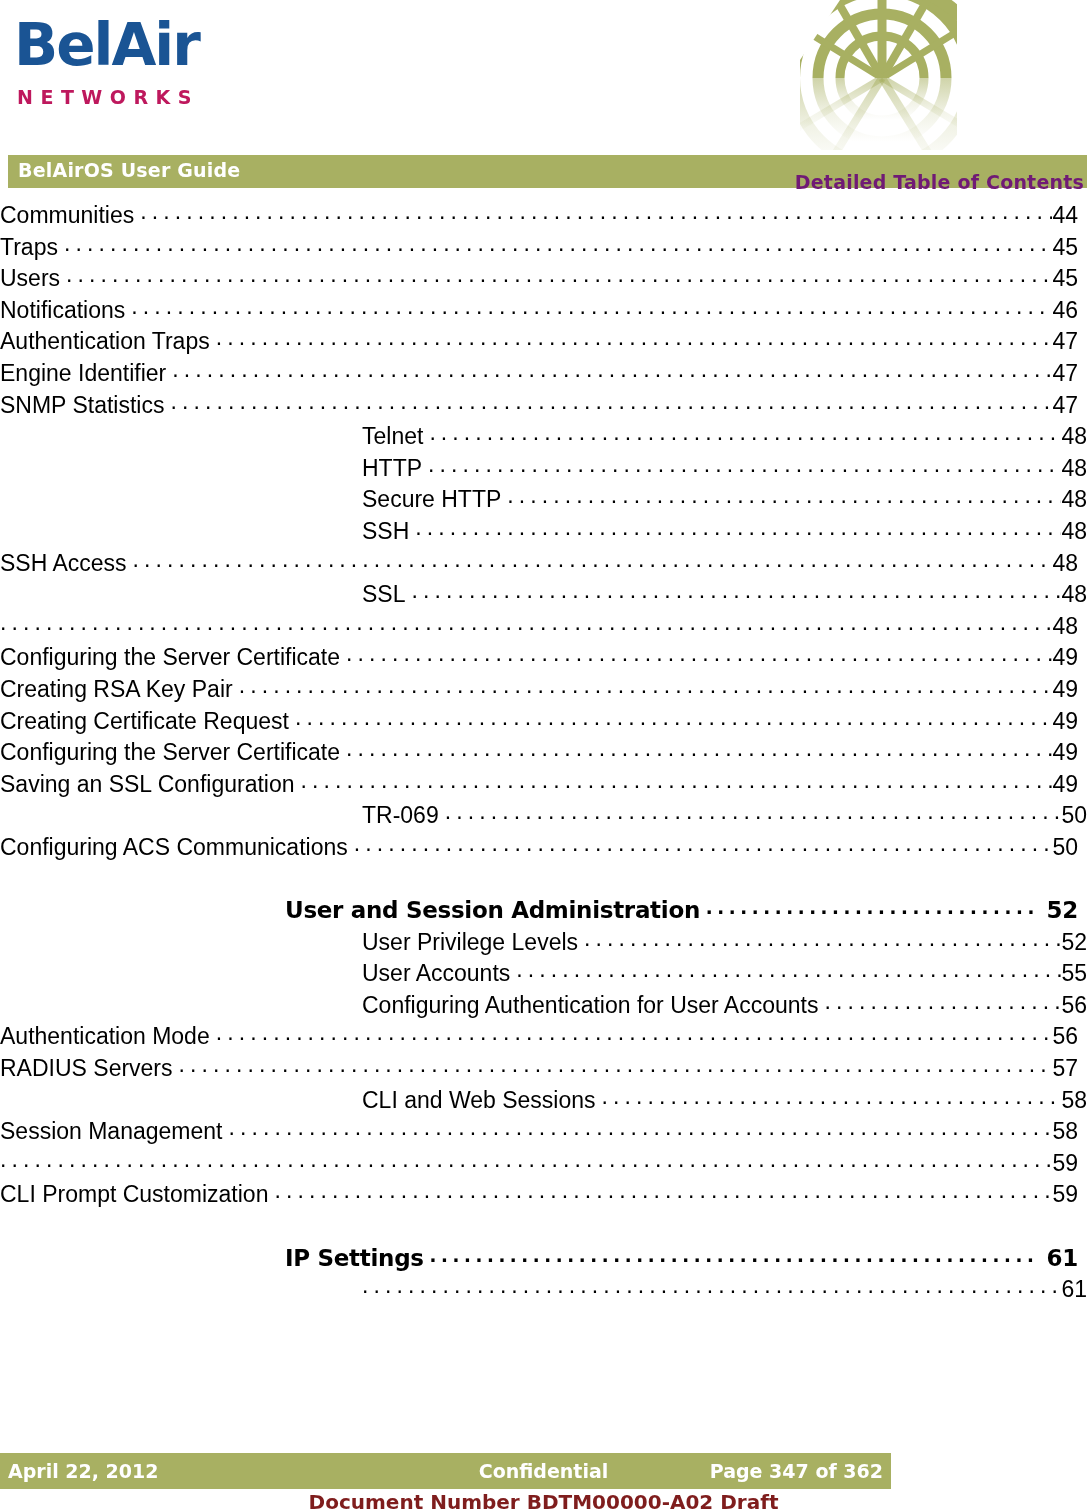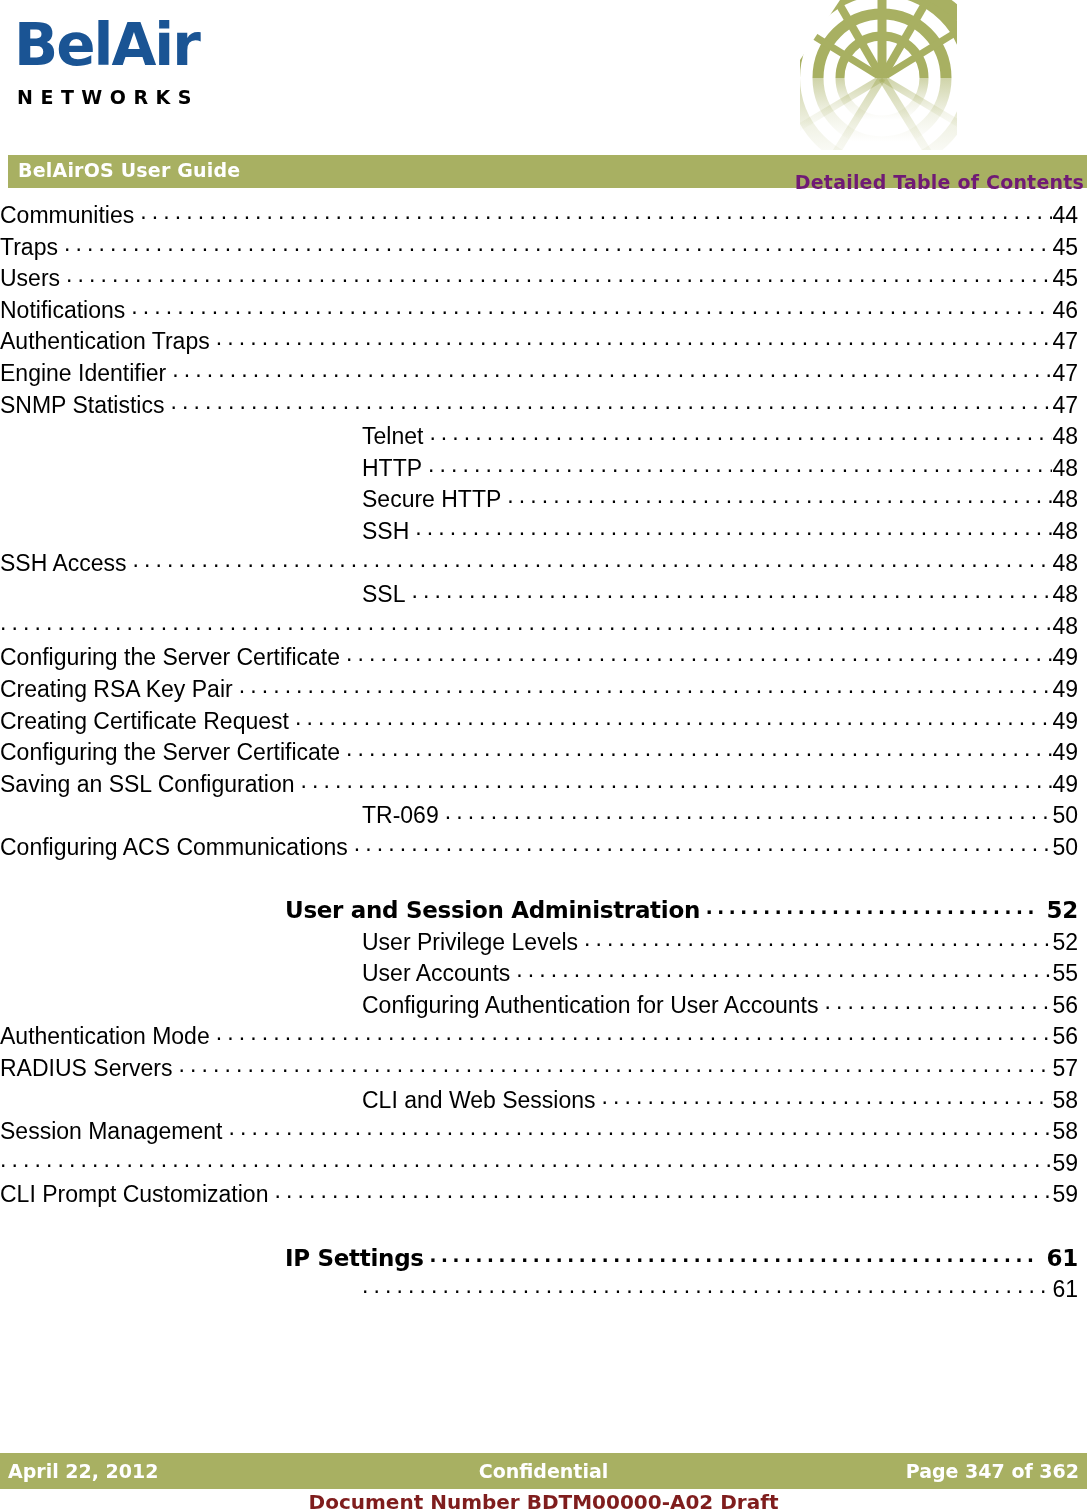--- a/index.html
+++ b/index.html
@@ -41,21 +41,21 @@
     position: absolute;
     left: 0;
     top: 0;
   }
   #logo-subwordmark {
     font-family: "DejaVu Sans", sans-serif;
     font-weight: bold;
     font-size: 19px;
     line-height: 19px;
     letter-spacing: 7.5px;
-    color: #000000;
+    color: #be185d;
     position: absolute;
     left: 3px;
     top: 72px;
   }
 
   #corner-graphic {
     position: absolute;
     right: 0;
     top: 0;
     width: 157px;
@@ -132,21 +132,21 @@
     font-size: 23px;
     line-height: 1em;
   }
   .toc-row .pageno {
     flex: 0 0 auto;
     text-align: right;
   }
 
   
   .lvl1 { padding-left: 285px; padding-right: 9px; }
-  .lvl2 { padding-left: 362px; padding-right: 9px; }
+  .lvl2 { padding-left: 362px; }
   .lvl3 { padding-right: 9px; }
 
   
   .toc-row.heading {
     font-family: "DejaVu Sans", sans-serif;
     font-weight: bold;
     font-size: 23px;
     letter-spacing: -0.3px;
   }
   .toc-row.heading .pageno {
@@ -158,21 +158,21 @@
     font-family: "Liberation Sans", sans-serif;
   }
 
   .spacer-row { height: 31.6px; }
 
   
   #footer-bar {
     position: absolute;
     left: 0;
     top: 1453px;
-    width: 1087px;
+    width: 891px;
     height: 36px;
     background: #a8b062;
   }
   #footer-bar .ft {
     position: absolute;
     top: 7px;
     font-family: "DejaVu Sans", sans-serif;
     font-weight: bold;
     font-size: 19px;
     color: #ffffff;

